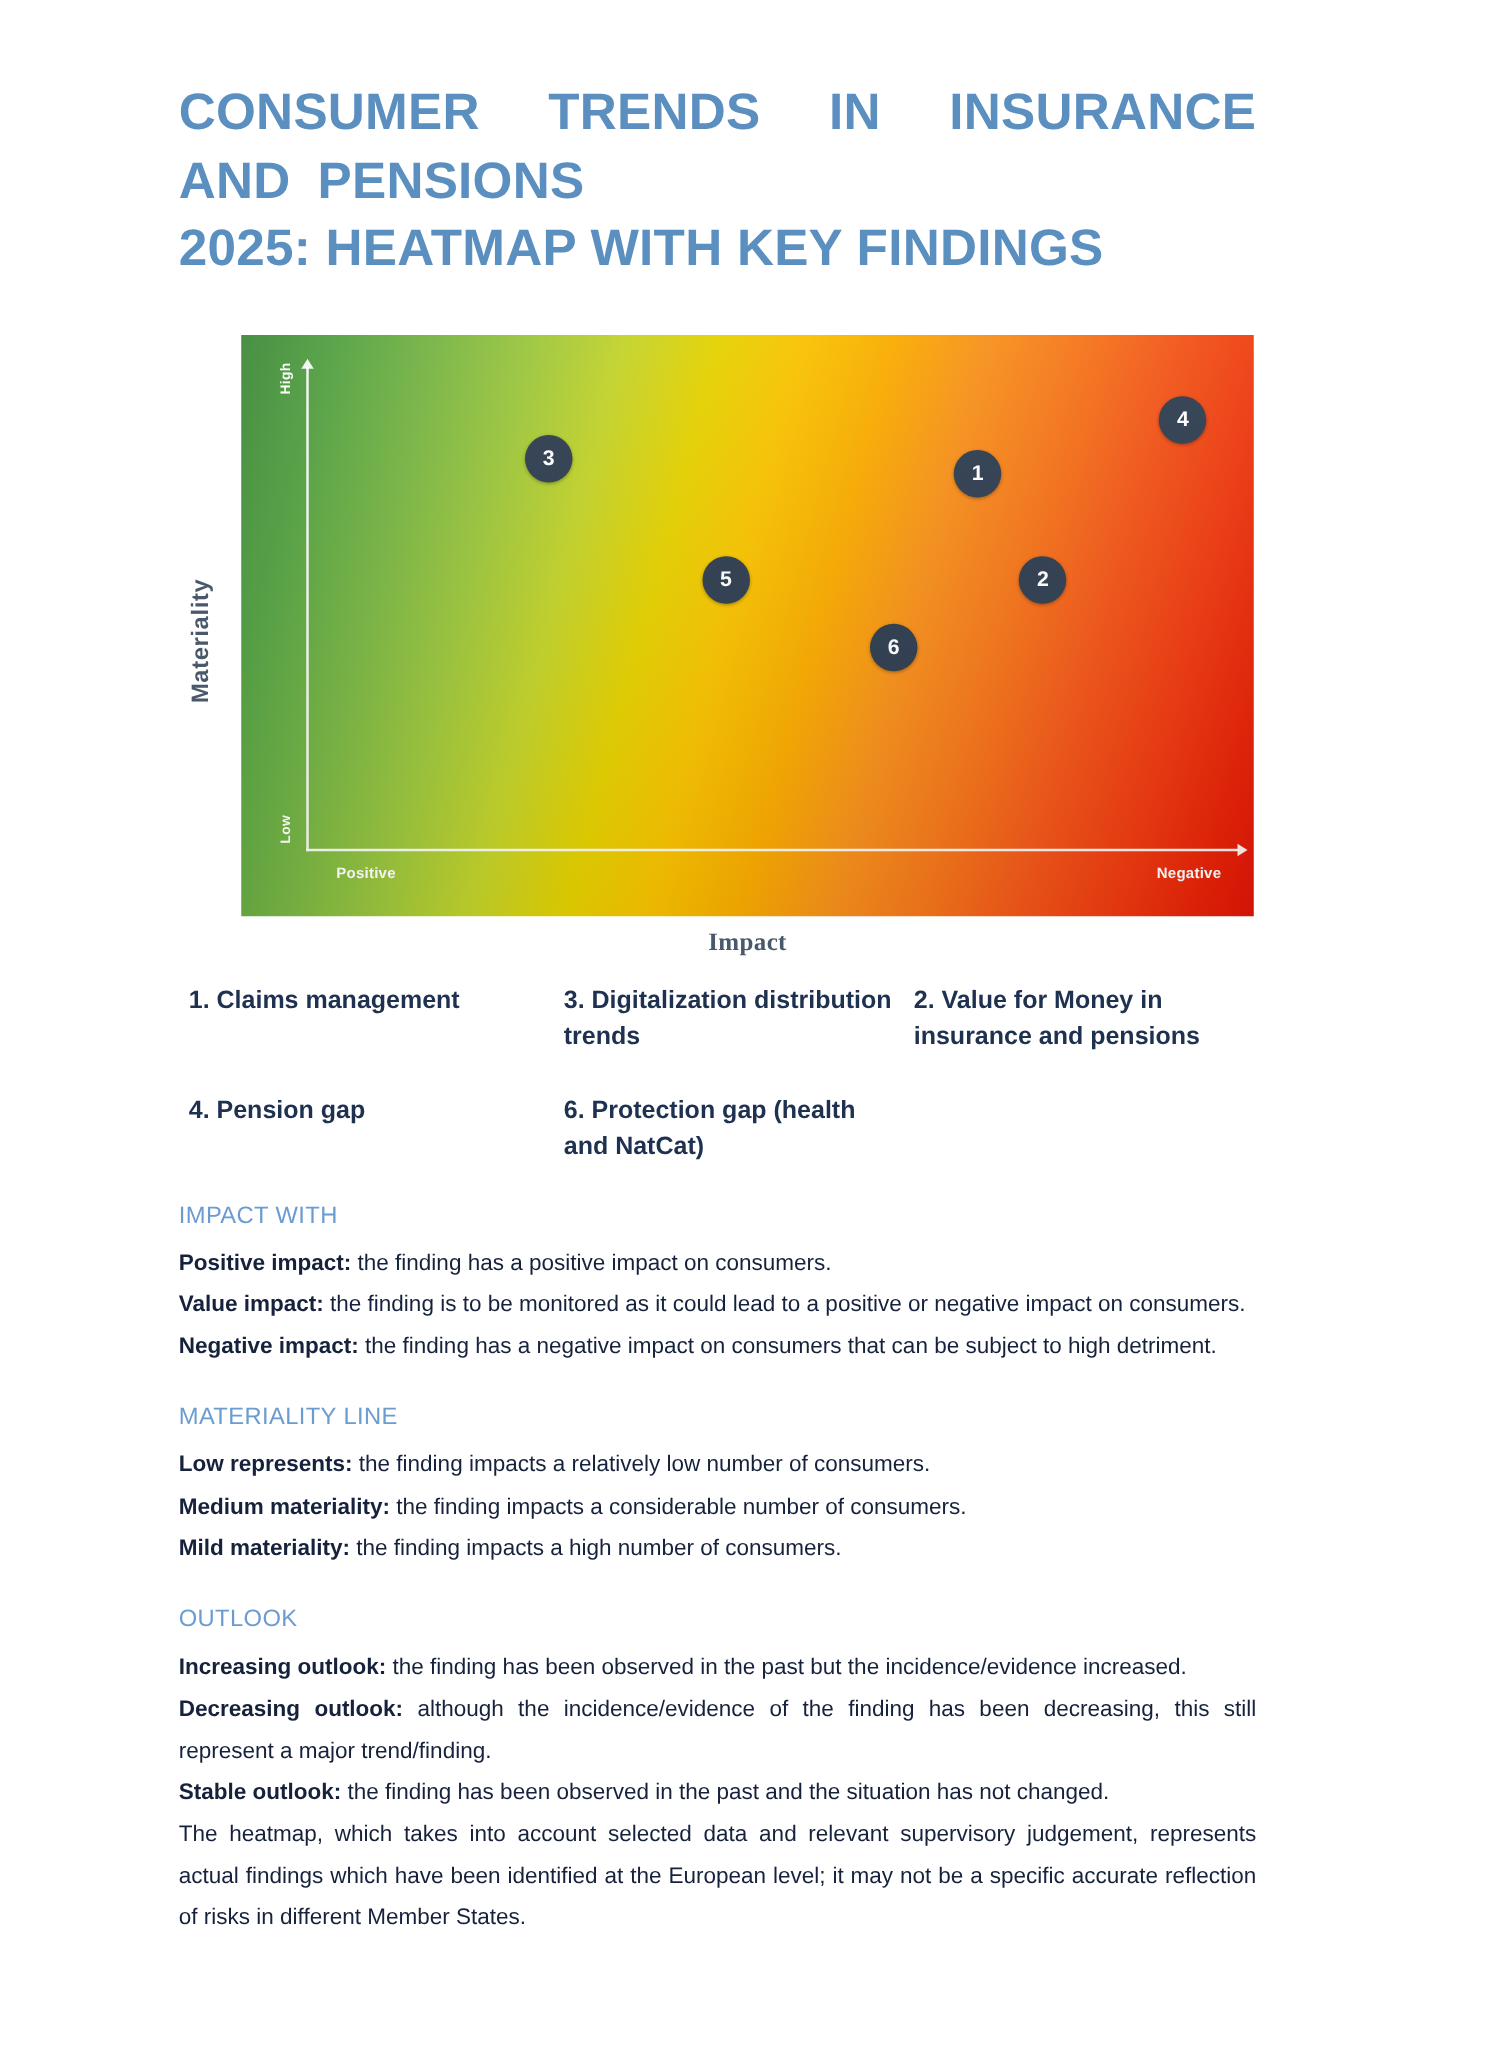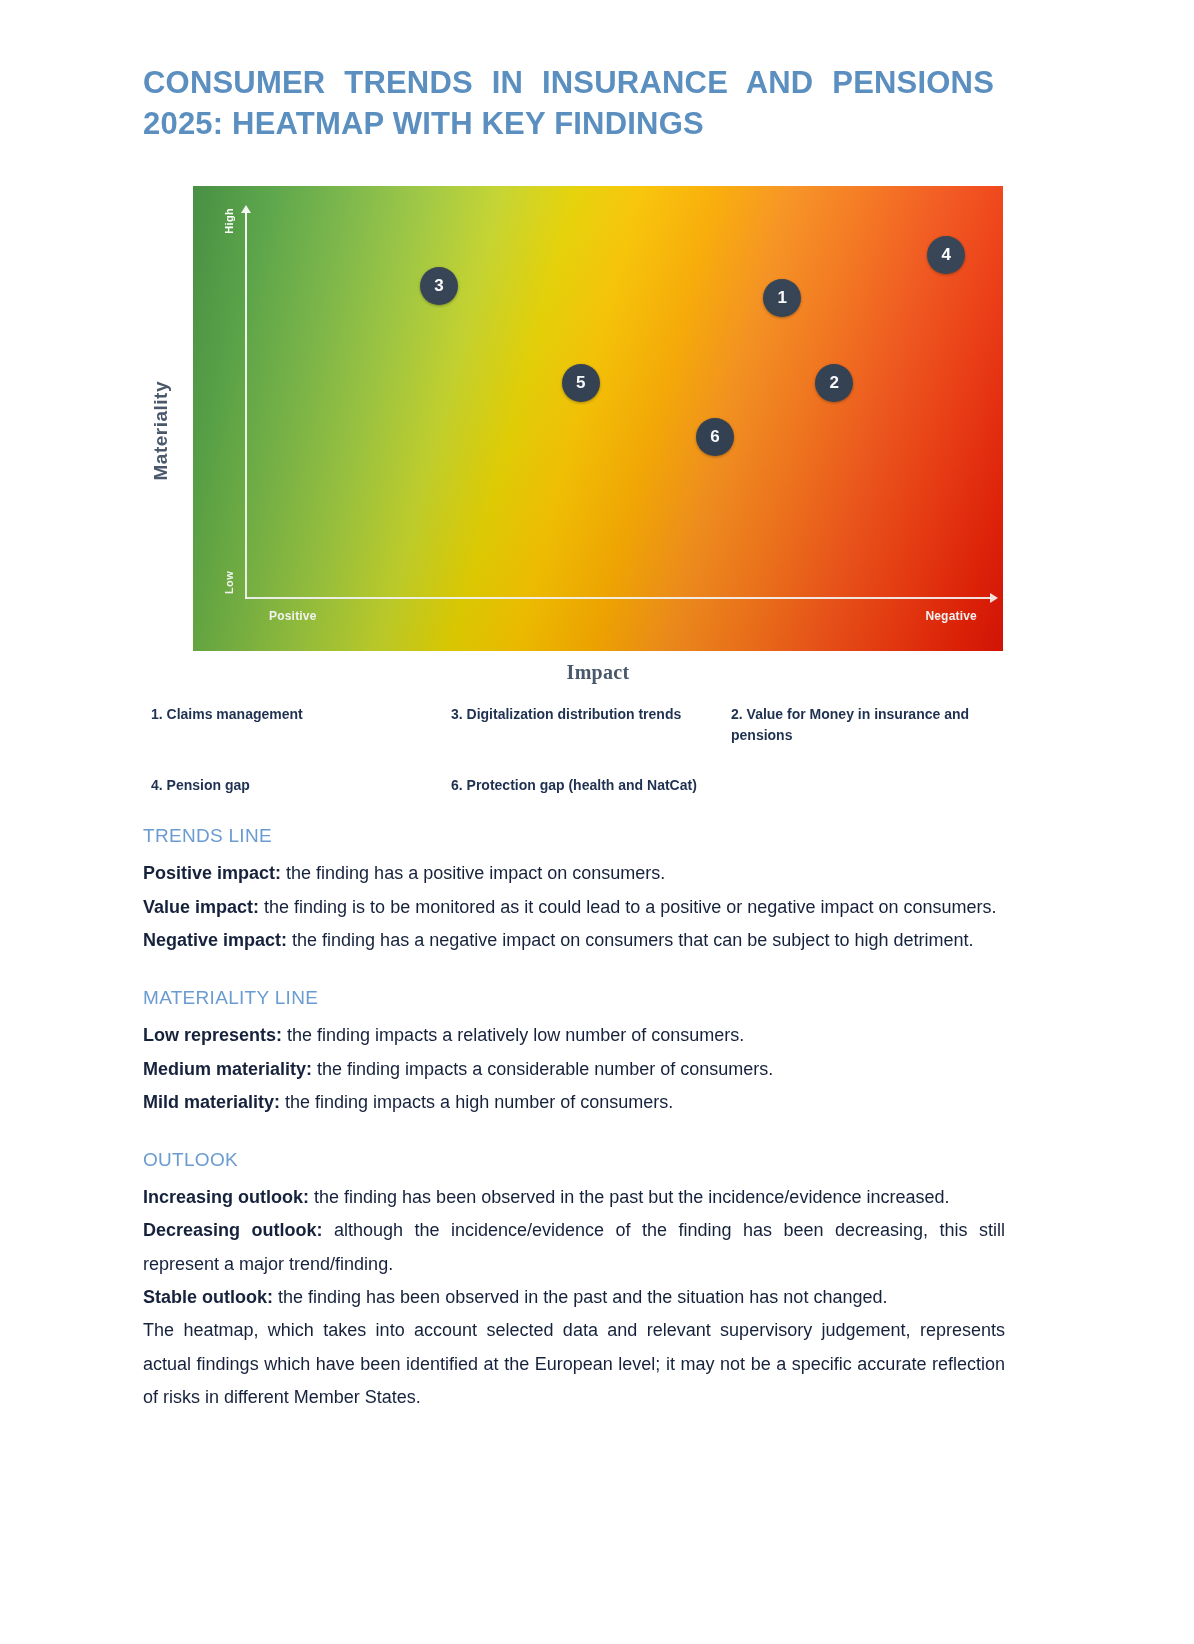--- a/index.html
+++ b/index.html
@@ -15,21 +15,21 @@
     width:1194px; height:1644px;
     box-sizing:border-box;
     padding:0 143px 0 143px;
   }
 
   
   .title{
     margin:0;
     padding-top:62px;
     color:#5b8fc0;
-    font-size:31px;
+    font-size:41px;
     font-weight:bold;
     line-height:1.33;
     letter-spacing:0.2px;
     text-align:justify;
     text-align-last:left;
     width:862px;
   }
   .title .line1{display:block; word-spacing:10px;}
   .title .line2{display:block;}
 
@@ -158,21 +158,21 @@
 
   
   .legend{
     margin-top:20px;
     margin-left:8px;
     width:880px;
     display:grid;
     grid-template-columns:300px 280px 300px;
     row-gap:30px;
     color:#1f3150;
-    font-size:14px;
+    font-size:20px;
     font-weight:bold;
     line-height:1.45;
   }
   .legend-item{ padding-right:12px; }
 
   
   .section-head{
     color:#6a9bd1;
     font-size:19px;
     font-weight:normal;
@@ -229,21 +229,21 @@
 
   <div class="legend" id="legend">
       <div class="legend-item">1. Claims management</div>
       <div class="legend-item">3. Digitalization distribution trends</div>
       <div class="legend-item">2. Value for Money in insurance and pensions</div>
       <div class="legend-item">4. Pension gap</div>
       <div class="legend-item">6.  Protection gap (health and NatCat)</div>
     </div>
 
   <div id="sections">
-      <div class="section-head">TRENDS LINE</div>
+      <div class="section-head">IMPACT WITH</div>
       <p class="para"><b>Positive impact:</b> the finding has a positive impact on consumers.</p>
       <p class="para"><b>Value impact:</b> the finding is to be monitored as it could lead to a positive or negative impact on consumers.</p>
       <p class="para"><b>Negative impact:</b> the finding has a negative impact on consumers that can be subject to high detriment.</p>
       <div class="section-head">MATERIALITY LINE</div>
       <p class="para"><b>Low represents:</b> the finding impacts a relatively low number of consumers.</p>
       <p class="para"><b>Medium materiality:</b> the finding impacts a considerable number of consumers.</p>
       <p class="para"><b>Mild materiality:</b> the finding impacts a high number of consumers.</p>
       <div class="section-head">OUTLOOK</div>
       <p class="para"><b>Increasing outlook:</b> the finding has been observed in the past but the incidence/evidence increased.</p>
       <p class="para"><b>Decreasing outlook:</b> although the incidence/evidence of the finding has been decreasing, this still represent a major trend/finding.</p>

